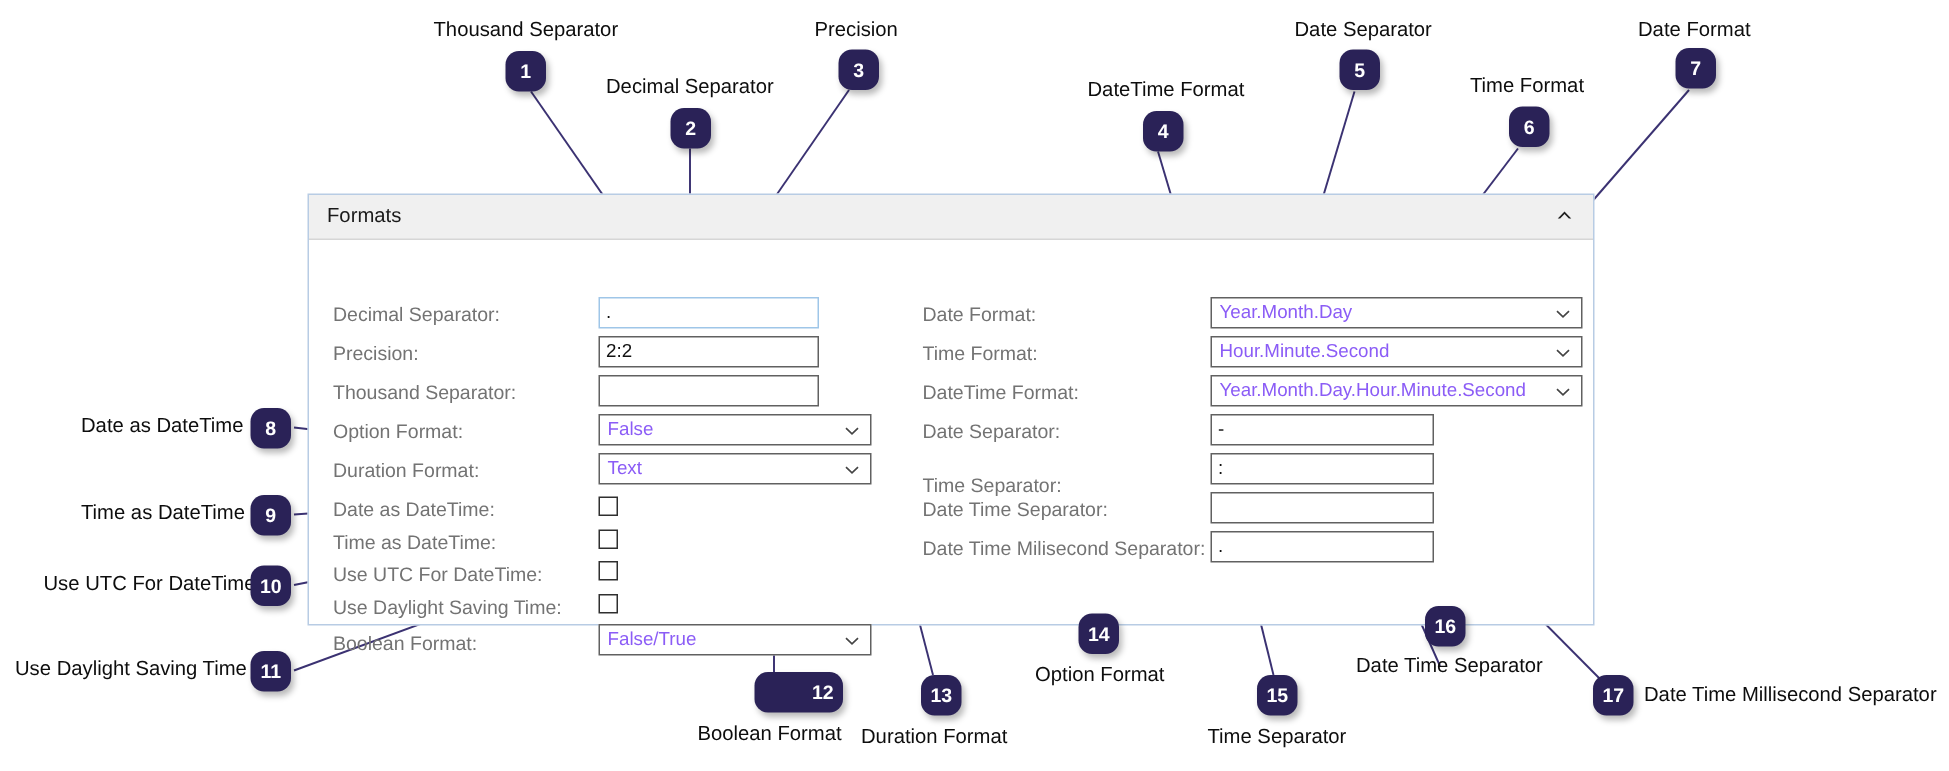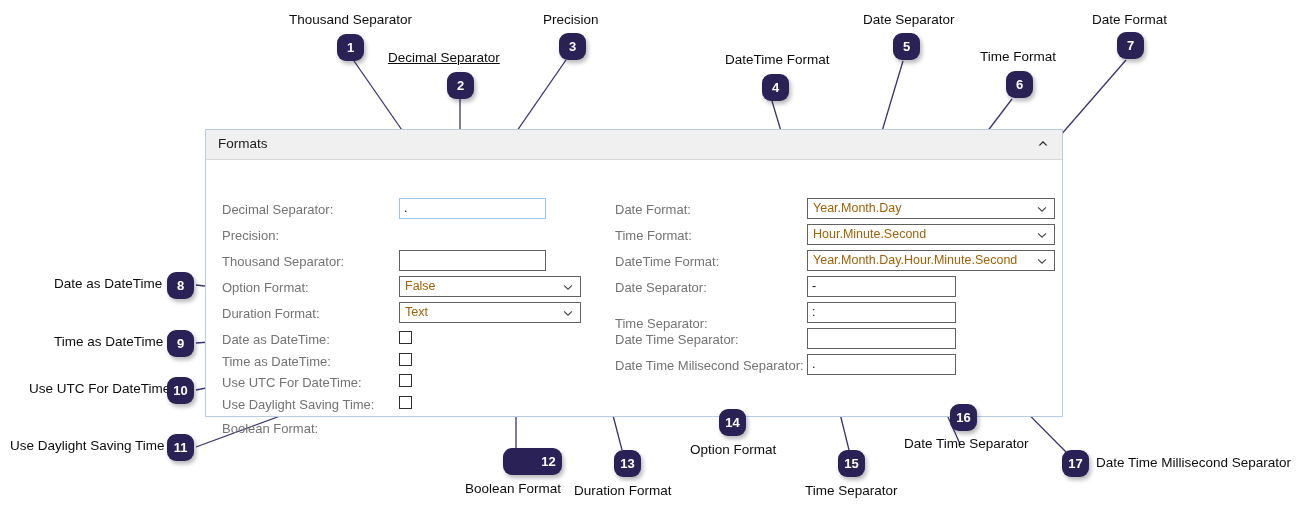--- a/index.html
+++ b/index.html
@@ -119,21 +119,21 @@
   .txt.focused {
     border: 1px solid #9fc6e8;
   }
   .sel {
     position: absolute;
     box-sizing: border-box;
     height: 21px;
     background: #ffffff;
     border: 1px solid #616161;
     font-size: 12.5px;
-    color: #a16207;
+    color: #8b5cf6;
     line-height: 19px;
   }
   .sel .sel-text {
     position: absolute;
     left: 5px;
     top: 0px;
     line-height: 19px;
     white-space: nowrap;
   }
   .sel .sel-arrow {
@@ -208,20 +208,21 @@
         </svg>
       </div>
     </div>
 
     <div id="panel-body">
 
       <div class="field-label" style="left:16px; top:42px;">Decimal Separator:</div>
       <div class="txt focused" style="left:193px; top:38px; width:147px;">.</div>
 
       <div class="field-label" style="left:16px; top:68px;">Precision:</div>
+      <div class="txt" style="left:193px; top:64px; width:147px;">2:2</div>
 
       <div class="field-label" style="left:16px; top:94px;">Thousand Separator:</div>
       <div class="txt" style="left:193px; top:90px; width:147px;"></div>
 
       <div class="field-label" style="left:16px; top:120px;">Option Format:</div>
       <div class="sel" style="left:193px; top:116px; width:182px;">
         <span class="sel-text">False</span>
         <span class="sel-arrow">
           <svg width="12" height="12" viewBox="0 0 12 12">
               <path d="M2 4.4 L6 8.2 L10 4.4" stroke="#444" stroke-width="1.1" fill="none"></path>
@@ -245,20 +246,28 @@
       <div class="field-label" style="left:16px; top:194px;">Time as DateTime:</div>
       <div class="cbx" style="left:193px; top:193px;"></div>
 
       <div class="field-label" style="left:16px; top:215px;">Use UTC For DateTime:</div>
       <div class="cbx" style="left:193px; top:214px;"></div>
 
       <div class="field-label" style="left:16px; top:237px;">Use Daylight Saving Time:</div>
       <div class="cbx" style="left:193px; top:236px;"></div>
 
       <div class="field-label" style="left:16px; top:261px;">Boolean Format:</div>
+      <div class="sel" style="left:193px; top:256px; width:182px;">
+        <span class="sel-text">False/True</span>
+        <span class="sel-arrow">
+          <svg width="12" height="12" viewBox="0 0 12 12">
+              <path d="M2 4.4 L6 8.2 L10 4.4" stroke="#444" stroke-width="1.1" fill="none"></path>
+            </svg>
+        </span>
+      </div>
 
       <div class="field-label" style="left:409px; top:42px;">Date Format:</div>
       <div class="sel" style="left:601px; top:38px; width:248px;">
         <span class="sel-text">Year.Month.Day</span>
         <span class="sel-arrow">
           <svg width="12" height="12" viewBox="0 0 12 12">
               <path d="M2 4.4 L6 8.2 L10 4.4" stroke="#444" stroke-width="1.1" fill="none"></path>
             </svg>
         </span>
       </div>
@@ -294,21 +303,21 @@
 
       <div class="field-label" style="left:409px; top:198px;">Date Time Milisecond Separator:</div>
       <div class="txt" style="left:601px; top:194px; width:149px;">.</div>
 
     </div>
   </div>
 
   <div class="callout-label left-of" style="left:289px; top:12px;">Thousand Separator</div>
   <div class="badge" style="left:337px; top:34px;">1</div>
 
-  <div class="callout-label" style="left:388px; top:50px;text-decoration:underline;">Decimal Separator</div>
+  <div class="callout-label" style="left:404px; top:50px;">Decimal Separator</div>
   <div class="badge" style="left:447px; top:72px;">2</div>
 
   <div class="callout-label" style="left:543px; top:12px;">Precision</div>
   <div class="badge" style="left:559px; top:33px;">3</div>
 
   <div class="callout-label" style="left:725px; top:52px;">DateTime Format</div>
   <div class="badge" style="left:762px; top:74px;">4</div>
 
   <div class="callout-label" style="left:863px; top:12px;">Date Separator</div>
   <div class="badge" style="left:893px; top:33px;">5</div>

